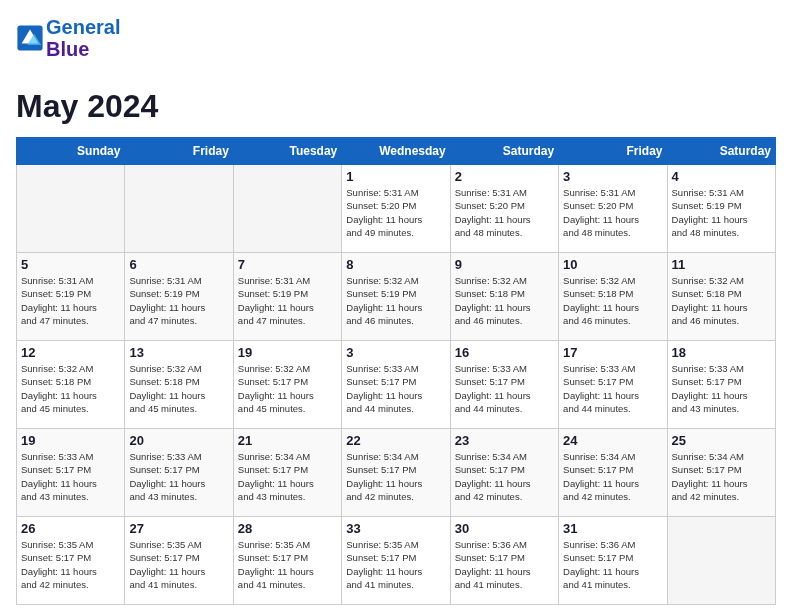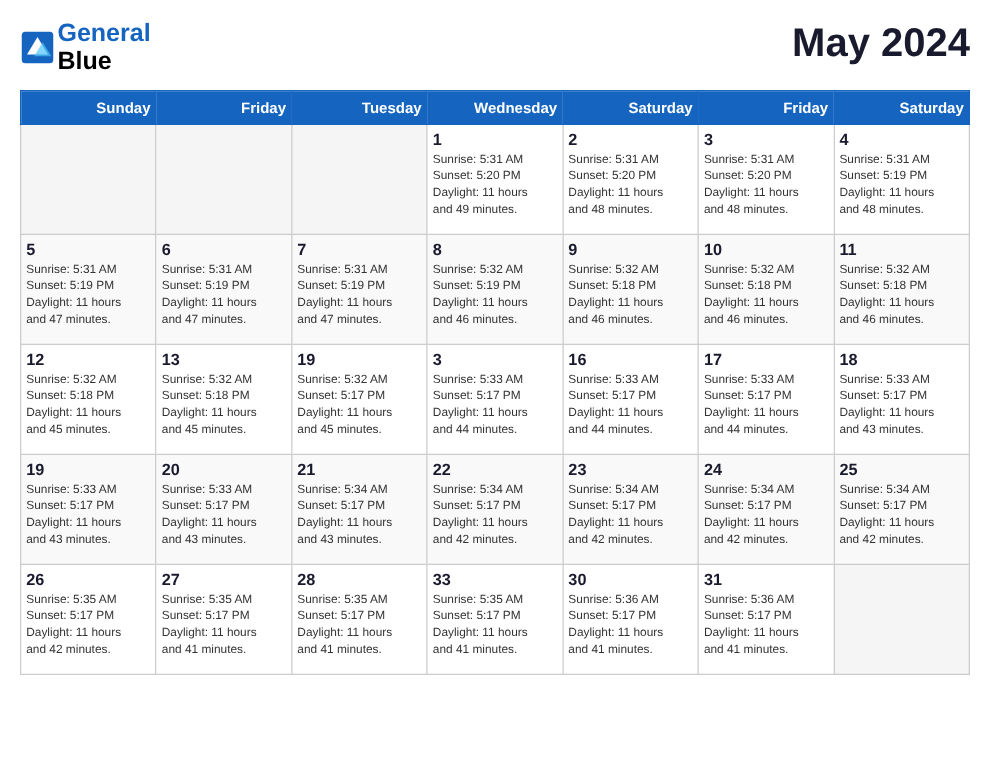--- a/index.html
+++ b/index.html
@@ -8,20 +8,21 @@
       background: #fff;
       width: 792px;
       min-height: 612px;
       padding: 16px;
     }
     .header {
       display: flex;
       justify-content: space-between;
       align-items: flex-start;
       margin-bottom: 12px;
+      flex-direction: column;
     }
     .logo {
       display: flex;
       align-items: center;
     }
     .logo-text {
       font-size: 20px;
       font-weight: bold;
       color: #1a1a2e;
       line-height: 1.1;
@@ -29,20 +30,21 @@
     .logo-text span {
       color: #1565c0;
     }
     .logo-icon {
       width: 28px;
       height: 28px;
       margin-right: 2px;
     }
     .title-block {
       text-align: right;
+      margin-top: 28px;
     }
     .month-title {
       font-size: 32px;
       font-weight: bold;
       color: #1a1a2e;
     }
     .location {
       font-size: 14px;
       color: #333;
     }
@@ -95,21 +97,21 @@
 
 <div class="header">
   <div class="logo">
     <svg class="logo-icon" viewBox="0 0 40 40">
       <rect x="2" y="2" width="36" height="36" rx="4" fill="#1565c0"></rect>
       <polygon points="20,8 32,28 8,28" fill="white"></polygon>
       <polygon points="26,14 36,30 16,30" fill="#4fc3f7" opacity="0.7"></polygon>
     </svg>
     <div class="logo-text">
       <div><span>General</span></div>
-      <div><span style="color:#000000;">Blue</span></div>
+      <div><span style="color:#4c1d95;">Blue</span></div>
     </div>
   </div>
   <div class="title-block">
     <div class="month-title">May 2024</div>
   </div>
 </div>
 
 <table>
   <thead>
     <tr>

